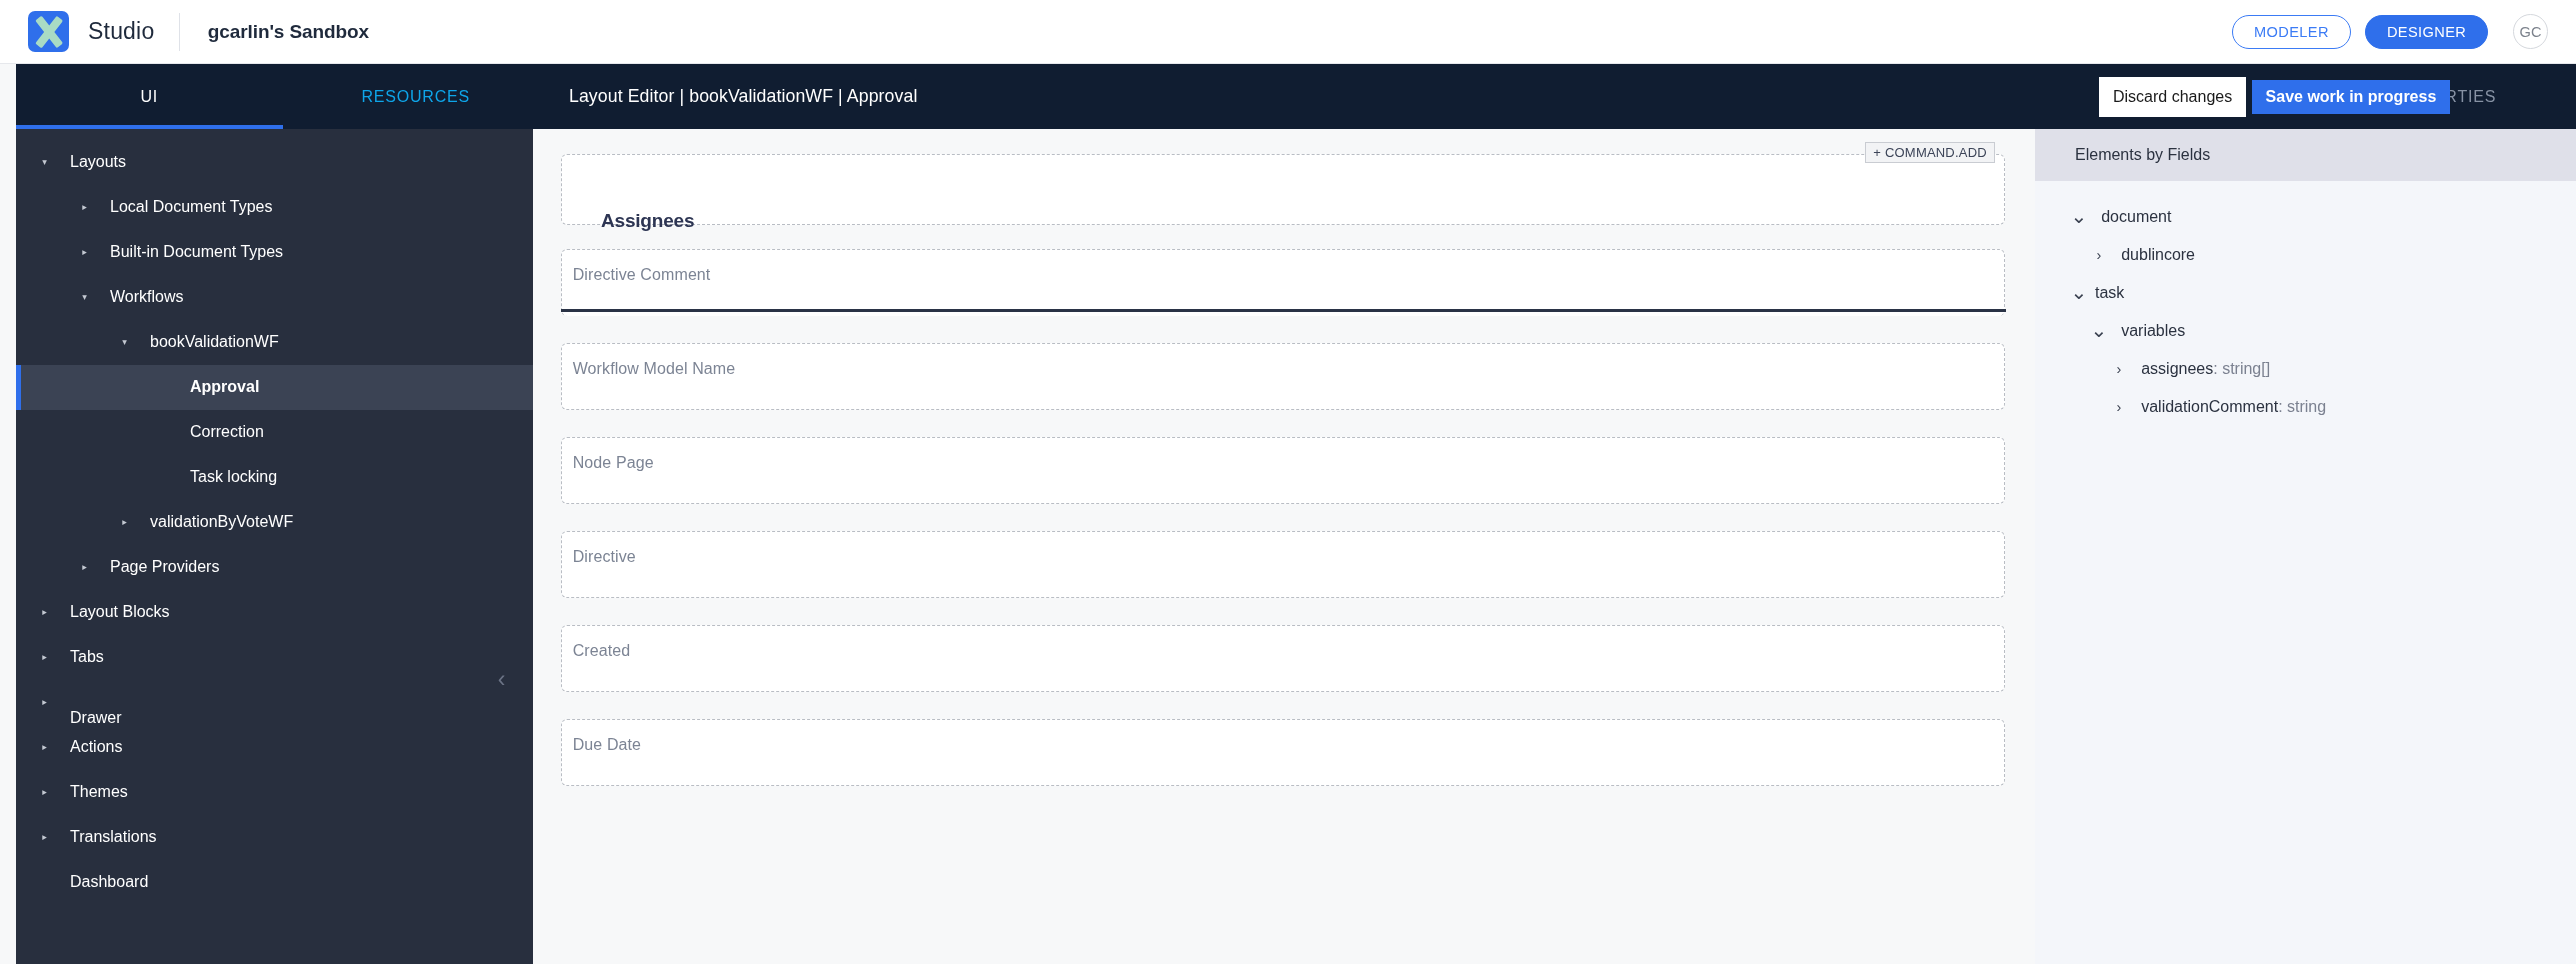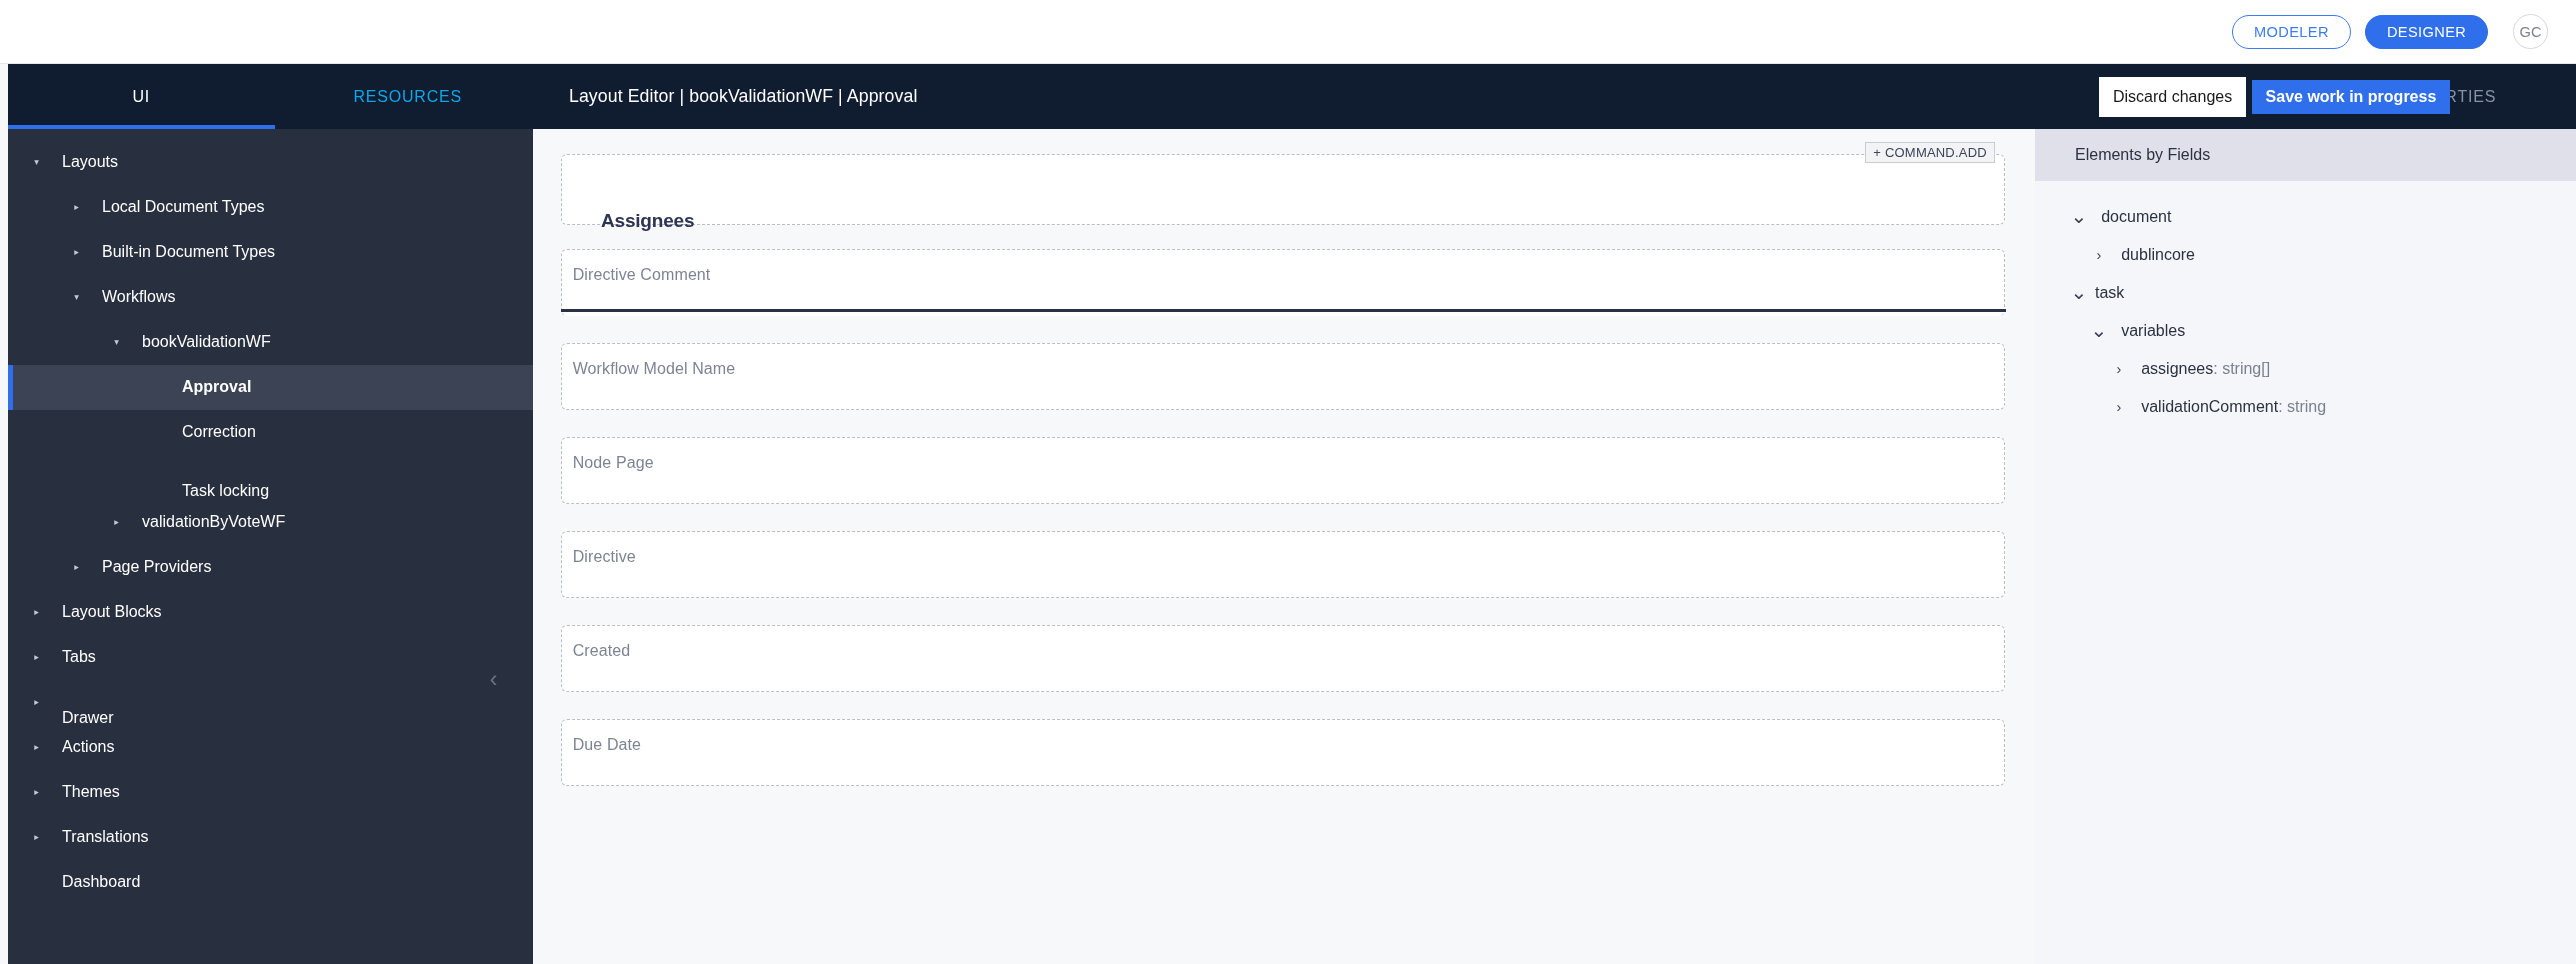--- a/index.html
+++ b/index.html
@@ -106,21 +106,21 @@
     display: flex;
     align-items: center;
     justify-content: center;
     margin-left: 10.7px;
     cursor: pointer;
   }
 
   
   .sidebar {
     position: absolute;
-    top: 64px; left: 8px;
+    top: 64px; left: 16px;
     width: 533px;
     height: 900px;
     background: #282f3e;
   }
   .side-tabs {
     height: 65px;
     background: #101d31;
     display: flex;
     align-items: stretch;
     position: relative;
@@ -338,20 +338,29 @@
     color: #3a4150;
     font-size: 14.6px;
     line-height: 1;
   }
   .cat-type { color: #7b8190; }
 </style>
 </head>
 <body>
 
 <div class="topbar">
+  <div class="brand">
+    <div class="logo-tile">
+      <span class="bar b1"></span>
+        <span class="bar b2"></span>
+    </div>
+    <span class="brand-name">Studio</span>
+    <span class="brand-sep"></span>
+    <span class="project-title">gcarlin's Sandbox</span>
+  </div>
   <div class="topbar-right">
     <button class="pill outline">MODELER</button>
     <button class="pill filled">DESIGNER</button>
     <div class="avatar">GC</div>
   </div>
 </div>
 
 <div class="sidebar">
   <div class="side-tabs">
     <div class="side-tab active">UI</div>
@@ -379,21 +388,21 @@
         <span style="margin-left: 14px;">bookValidationWF</span>
       </div>
       <div class="tree-row selected" style="padding-left: 137px;">
         <span class="caret spacer"></span>
         <span style="margin-left: 14px; text-align: right;">Approval</span>
       </div>
       <div class="tree-row" style="padding-left: 137px;">
         <span class="caret spacer"></span>
         <span style="margin-left: 14px;">Correction</span>
       </div>
-      <div class="tree-row" style="padding-left: 137px; align-items: flex-end;">
+      <div class="tree-row" style="padding-left: 137px;">
         <span class="caret spacer"></span>
         <span style="margin-left: 14px;">Task locking</span>
       </div>
       <div class="tree-row" style="padding-left: 97px;">
         <span class="caret">▸</span>
         <span style="margin-left: 14px;">validationByVoteWF</span>
       </div>
       <div class="tree-row" style="padding-left: 57px;">
         <span class="caret">▸</span>
         <span style="margin-left: 14px;">Page Providers</span>

